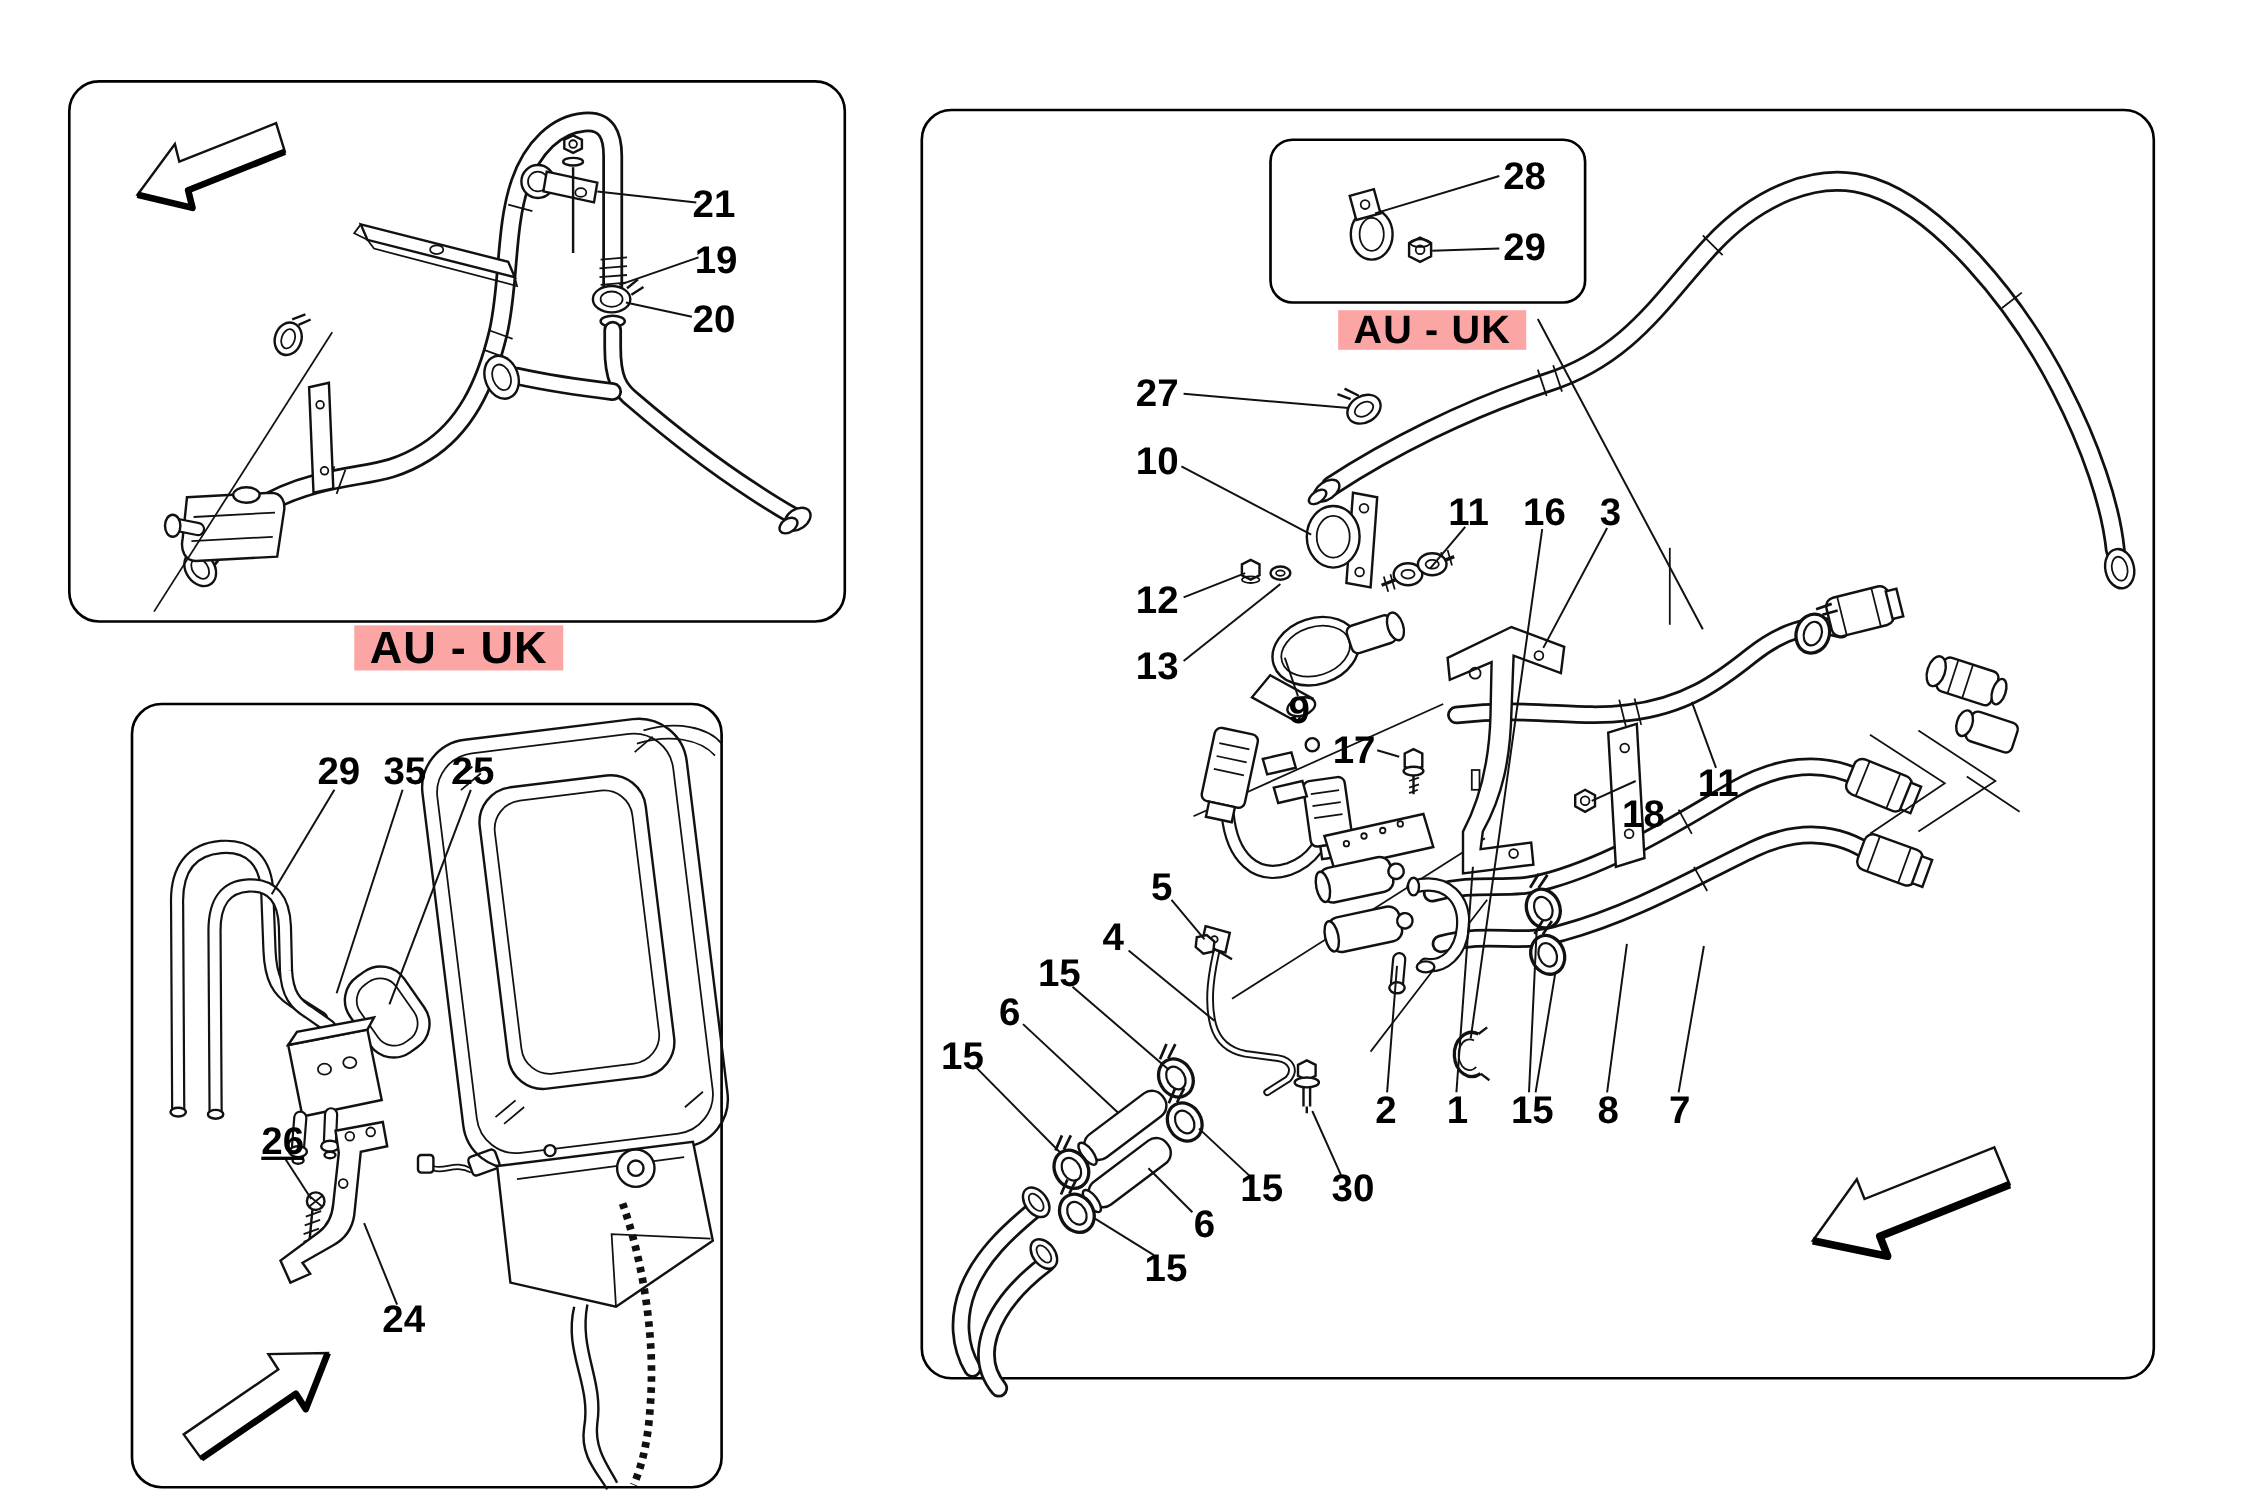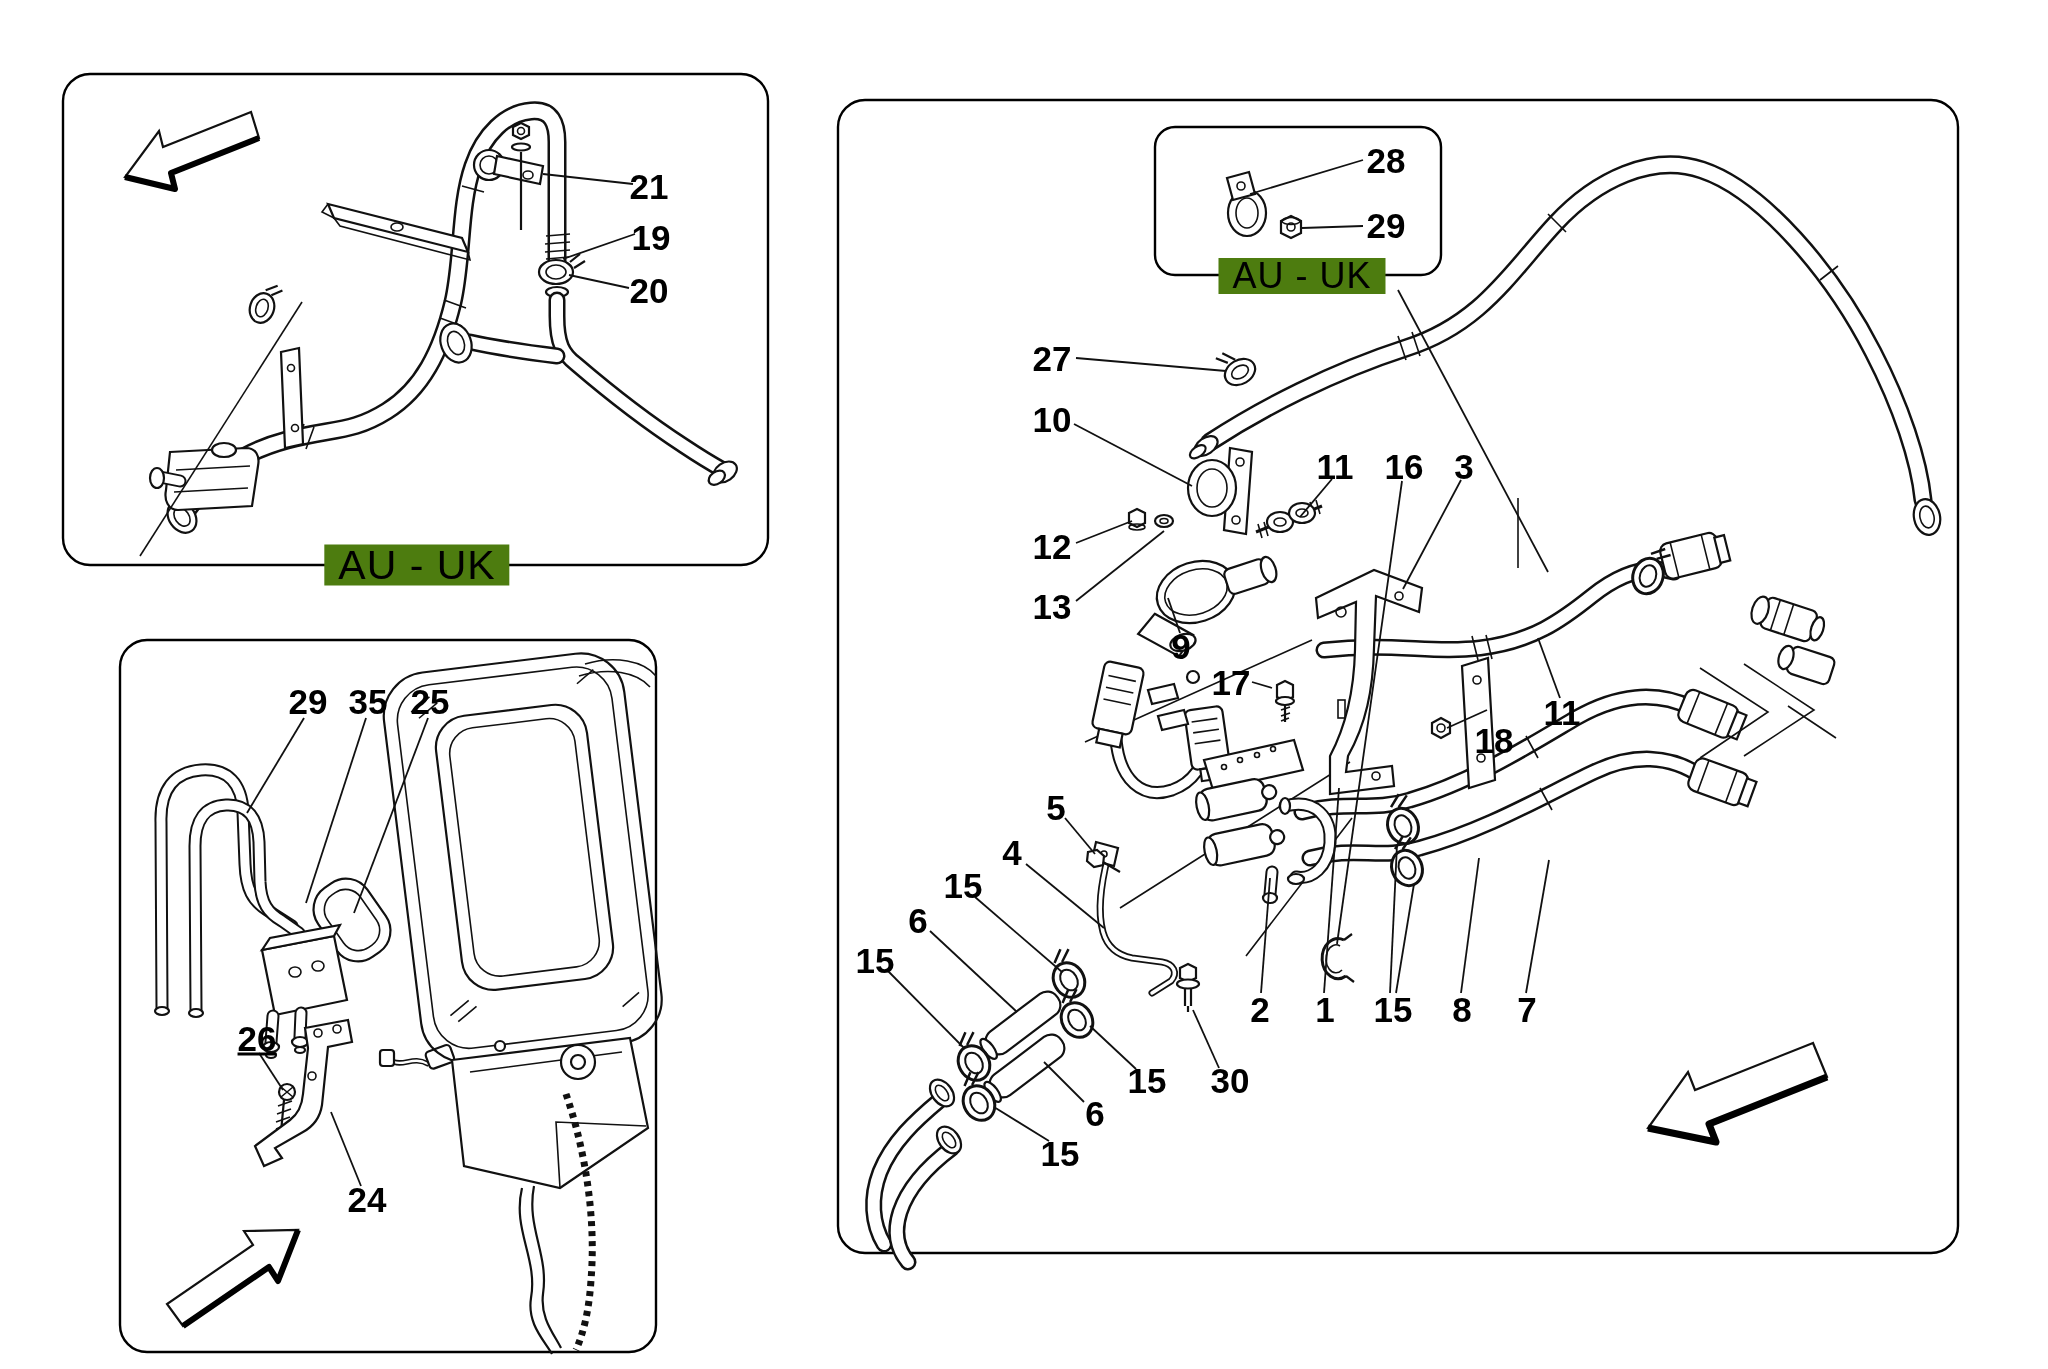--- a/index.html
+++ b/index.html
@@ -1,22 +1,22 @@
 <!DOCTYPE html>
 <html><head>
 <meta charset="utf-8">
 <style>
   html,body{margin:0;padding:0;background:#fff;}
   #page{position:relative;width:2048px;height:1369px;background:#fff;overflow:hidden;
         font-family:"Liberation Sans",sans-serif;}
   #art{position:absolute;left:0;top:0;}
   .callout{position:absolute;transform:translate(-50%,-50%);font-size:35px;font-weight:700;
            color:#000;line-height:1;white-space:nowrap;}
-  .region-label{position:absolute;transform:translate(-50%,-50%);font-weight:400;color:#000;
-                background:#4d7c0f;padding:0 14px;line-height:1;white-space:nowrap;letter-spacing:1px;}
+  .region-label{position:absolute;transform:translate(-50%,-50%);font-weight:700;color:#000;
+                background:#fca5a5;padding:0 14px;line-height:1;white-space:nowrap;letter-spacing:1px;margin-top:24px;}
   #label-p1{font-size:41px;}
   #label-p3{font-size:36px;}
   .frame{fill:none;stroke:#000;stroke-width:2.4;}
   .lead{stroke:#111;stroke-width:1.8;fill:none;}
   .thin{stroke:#111;stroke-width:1.6;fill:none;}
   .ln{stroke:#111;stroke-width:2.2;fill:none;}
   .ln3{stroke:#111;stroke-width:3;fill:none;}
   .fw{fill:#fff;stroke:#111;stroke-width:2.2;}
   .t19{stroke:#111;stroke-width:19;fill:none;stroke-linecap:round}
   .t14{stroke:#fff;stroke-width:14;fill:none;stroke-linecap:round}

